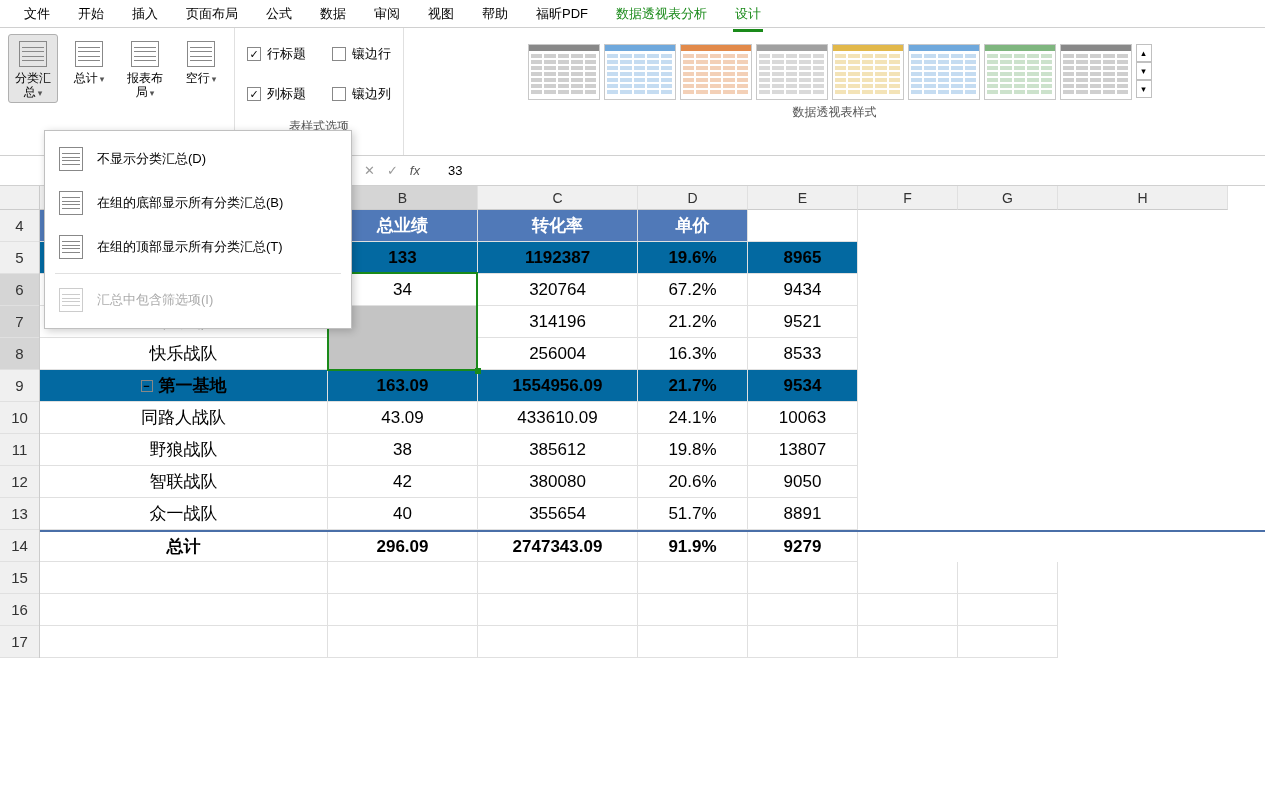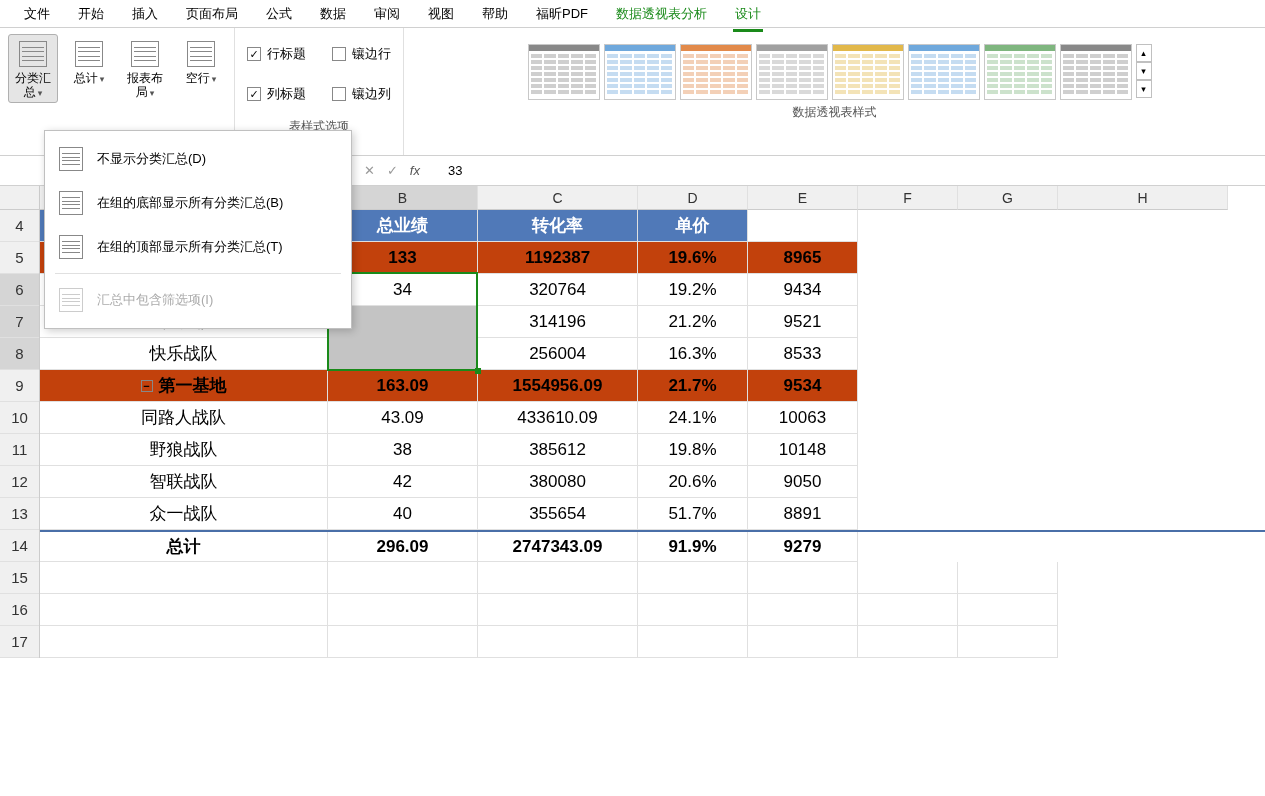--- a/index.html
+++ b/index.html
@@ -58,21 +58,21 @@
 .rowhdrs .rh.sel{background:#d5d5d5;}
 
 .cells{flex:1;position:relative;}
 .colhdrs{display:flex;height:24px;}
 .colhdrs .ch{border-right:1px solid #e0e0e0;border-bottom:1px solid #ccc;background:#f0f0f0;display:flex;align-items:center;justify-content:center;font-size:14px;color:#333;}
 .colhdrs .ch.sel{background:#d5d5d5;}
 
 .trow{display:flex;height:32px;}
 .trow .cell{border-right:1px solid #e0e0e0;border-bottom:1px solid #e0e0e0;display:flex;align-items:center;padding:0 8px;font-size:17px;}
 .trow.header .cell{background:#5079b8;color:#fff;font-weight:bold;justify-content:center;}
-.trow.sub .cell{background:#c2410c;font-weight:bold;}
+.trow.sub .cell{background:#0369a1;font-weight:bold;}
 .trow.total{border-top:2px solid #4a6fa8;}
 .trow.total .cell{font-weight:bold;}
 .trow.data .cell{}
 .trow .cell.left{justify-content:center;}
 .trow .cell.num{justify-content:center;}
 .collapse-btn{display:inline-block;width:12px;height:12px;border:1px solid #888;font-size:11px;line-height:10px;text-align:center;margin-right:6px;}
 
 .sel-box{position:absolute;border:2px solid #1a8a1a;pointer-events:none;}
 .sel-fill{position:absolute;background:#c4c4c4;pointer-events:none;}
 .sel-handle{position:absolute;width:6px;height:6px;background:#1a8a1a;pointer-events:none;}
@@ -683,21 +683,21 @@
           </div>
           <div class="cell cB num">133</div>
           <div class="cell cC num">1192387</div>
           <div class="cell cD num">19.6%</div>
           <div class="cell cE num">8965</div>
         </div>
         <div class="trow data">
           <div class="cell cA left">天马行空战队</div>
           <div class="cell cB num">34</div>
           <div class="cell cC num">320764</div>
-          <div class="cell cD num">19.2%</div>
+          <div class="cell cD num">67.2%</div>
           <div class="cell cE num">9434</div>
         </div>
         <div class="trow data">
           <div class="cell cA left">飞跃战队</div>
           <div class="cell cB num">33</div>
           <div class="cell cC num">314196</div>
           <div class="cell cD num">21.2%</div>
           <div class="cell cE num">9521</div>
         </div>
         <div class="trow data">
@@ -722,21 +722,21 @@
           <div class="cell cB num">43.09</div>
           <div class="cell cC num">433610.09</div>
           <div class="cell cD num">24.1%</div>
           <div class="cell cE num">10063</div>
         </div>
         <div class="trow data">
           <div class="cell cA left">野狼战队</div>
           <div class="cell cB num">38</div>
           <div class="cell cC num">385612</div>
           <div class="cell cD num">19.8%</div>
-          <div class="cell cE num">10148</div>
+          <div class="cell cE num">13807</div>
         </div>
         <div class="trow data">
           <div class="cell cA left">智联战队</div>
           <div class="cell cB num">42</div>
           <div class="cell cC num">380080</div>
           <div class="cell cD num">20.6%</div>
           <div class="cell cE num">9050</div>
         </div>
         <div class="trow data">
           <div class="cell cA left">众一战队</div>

